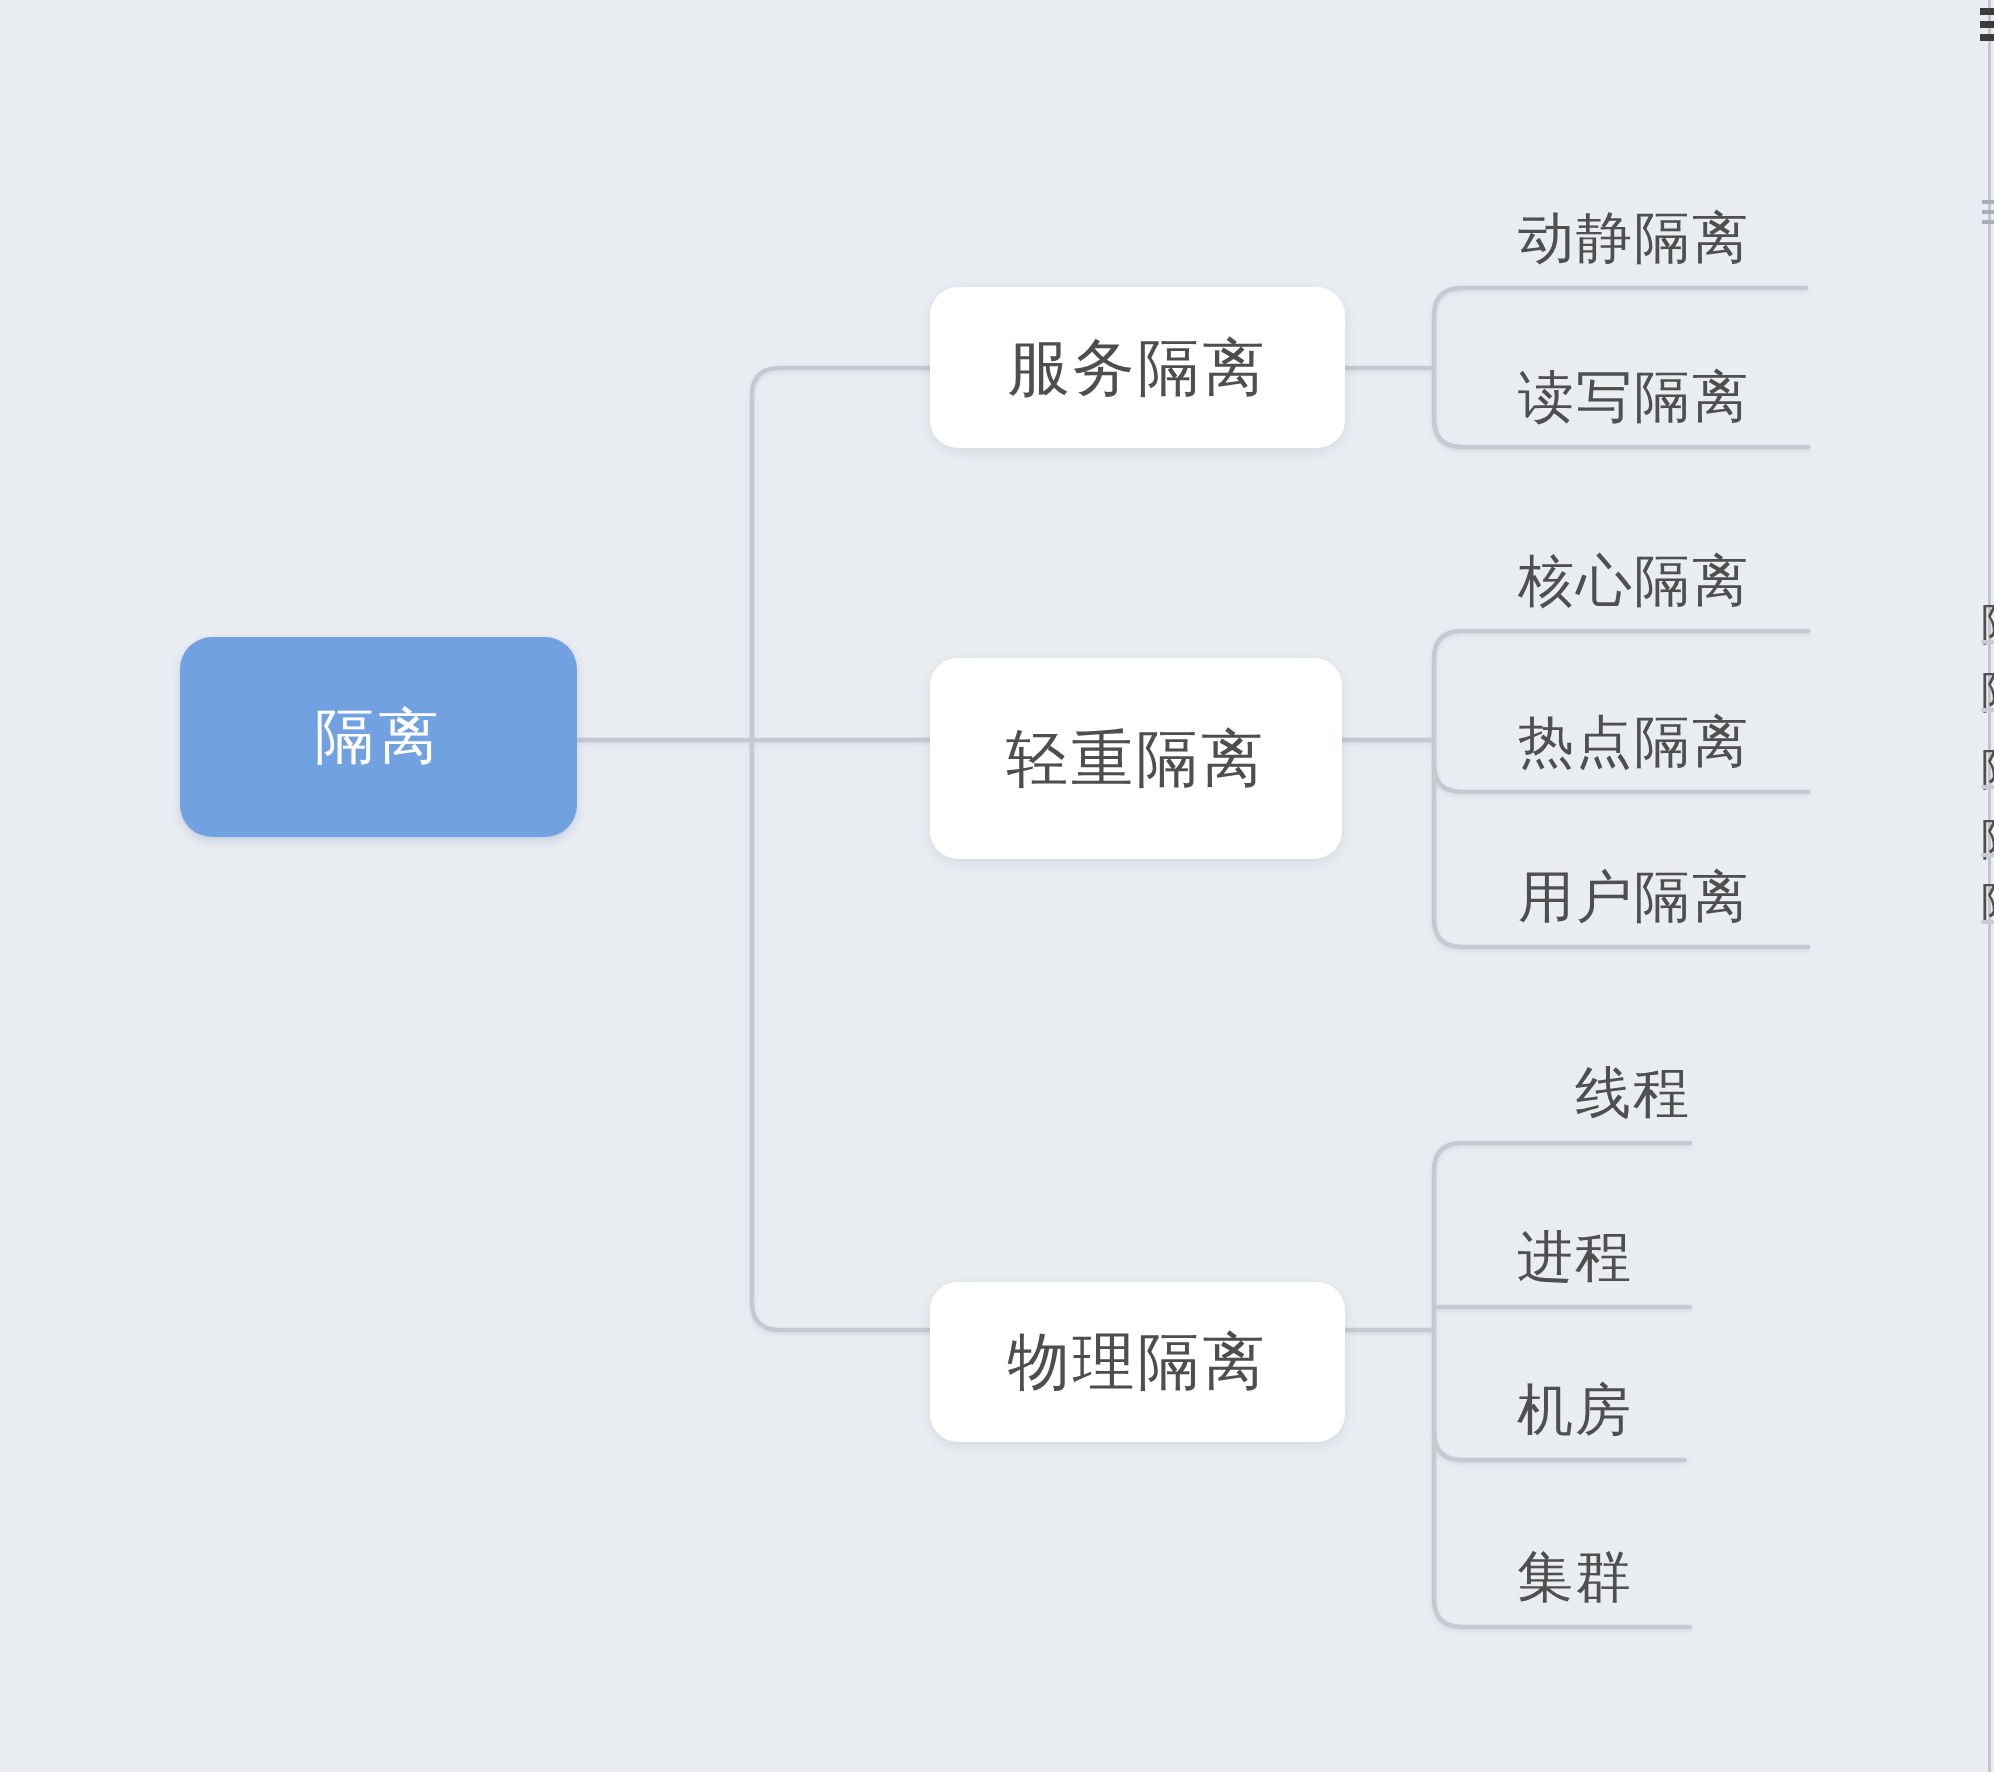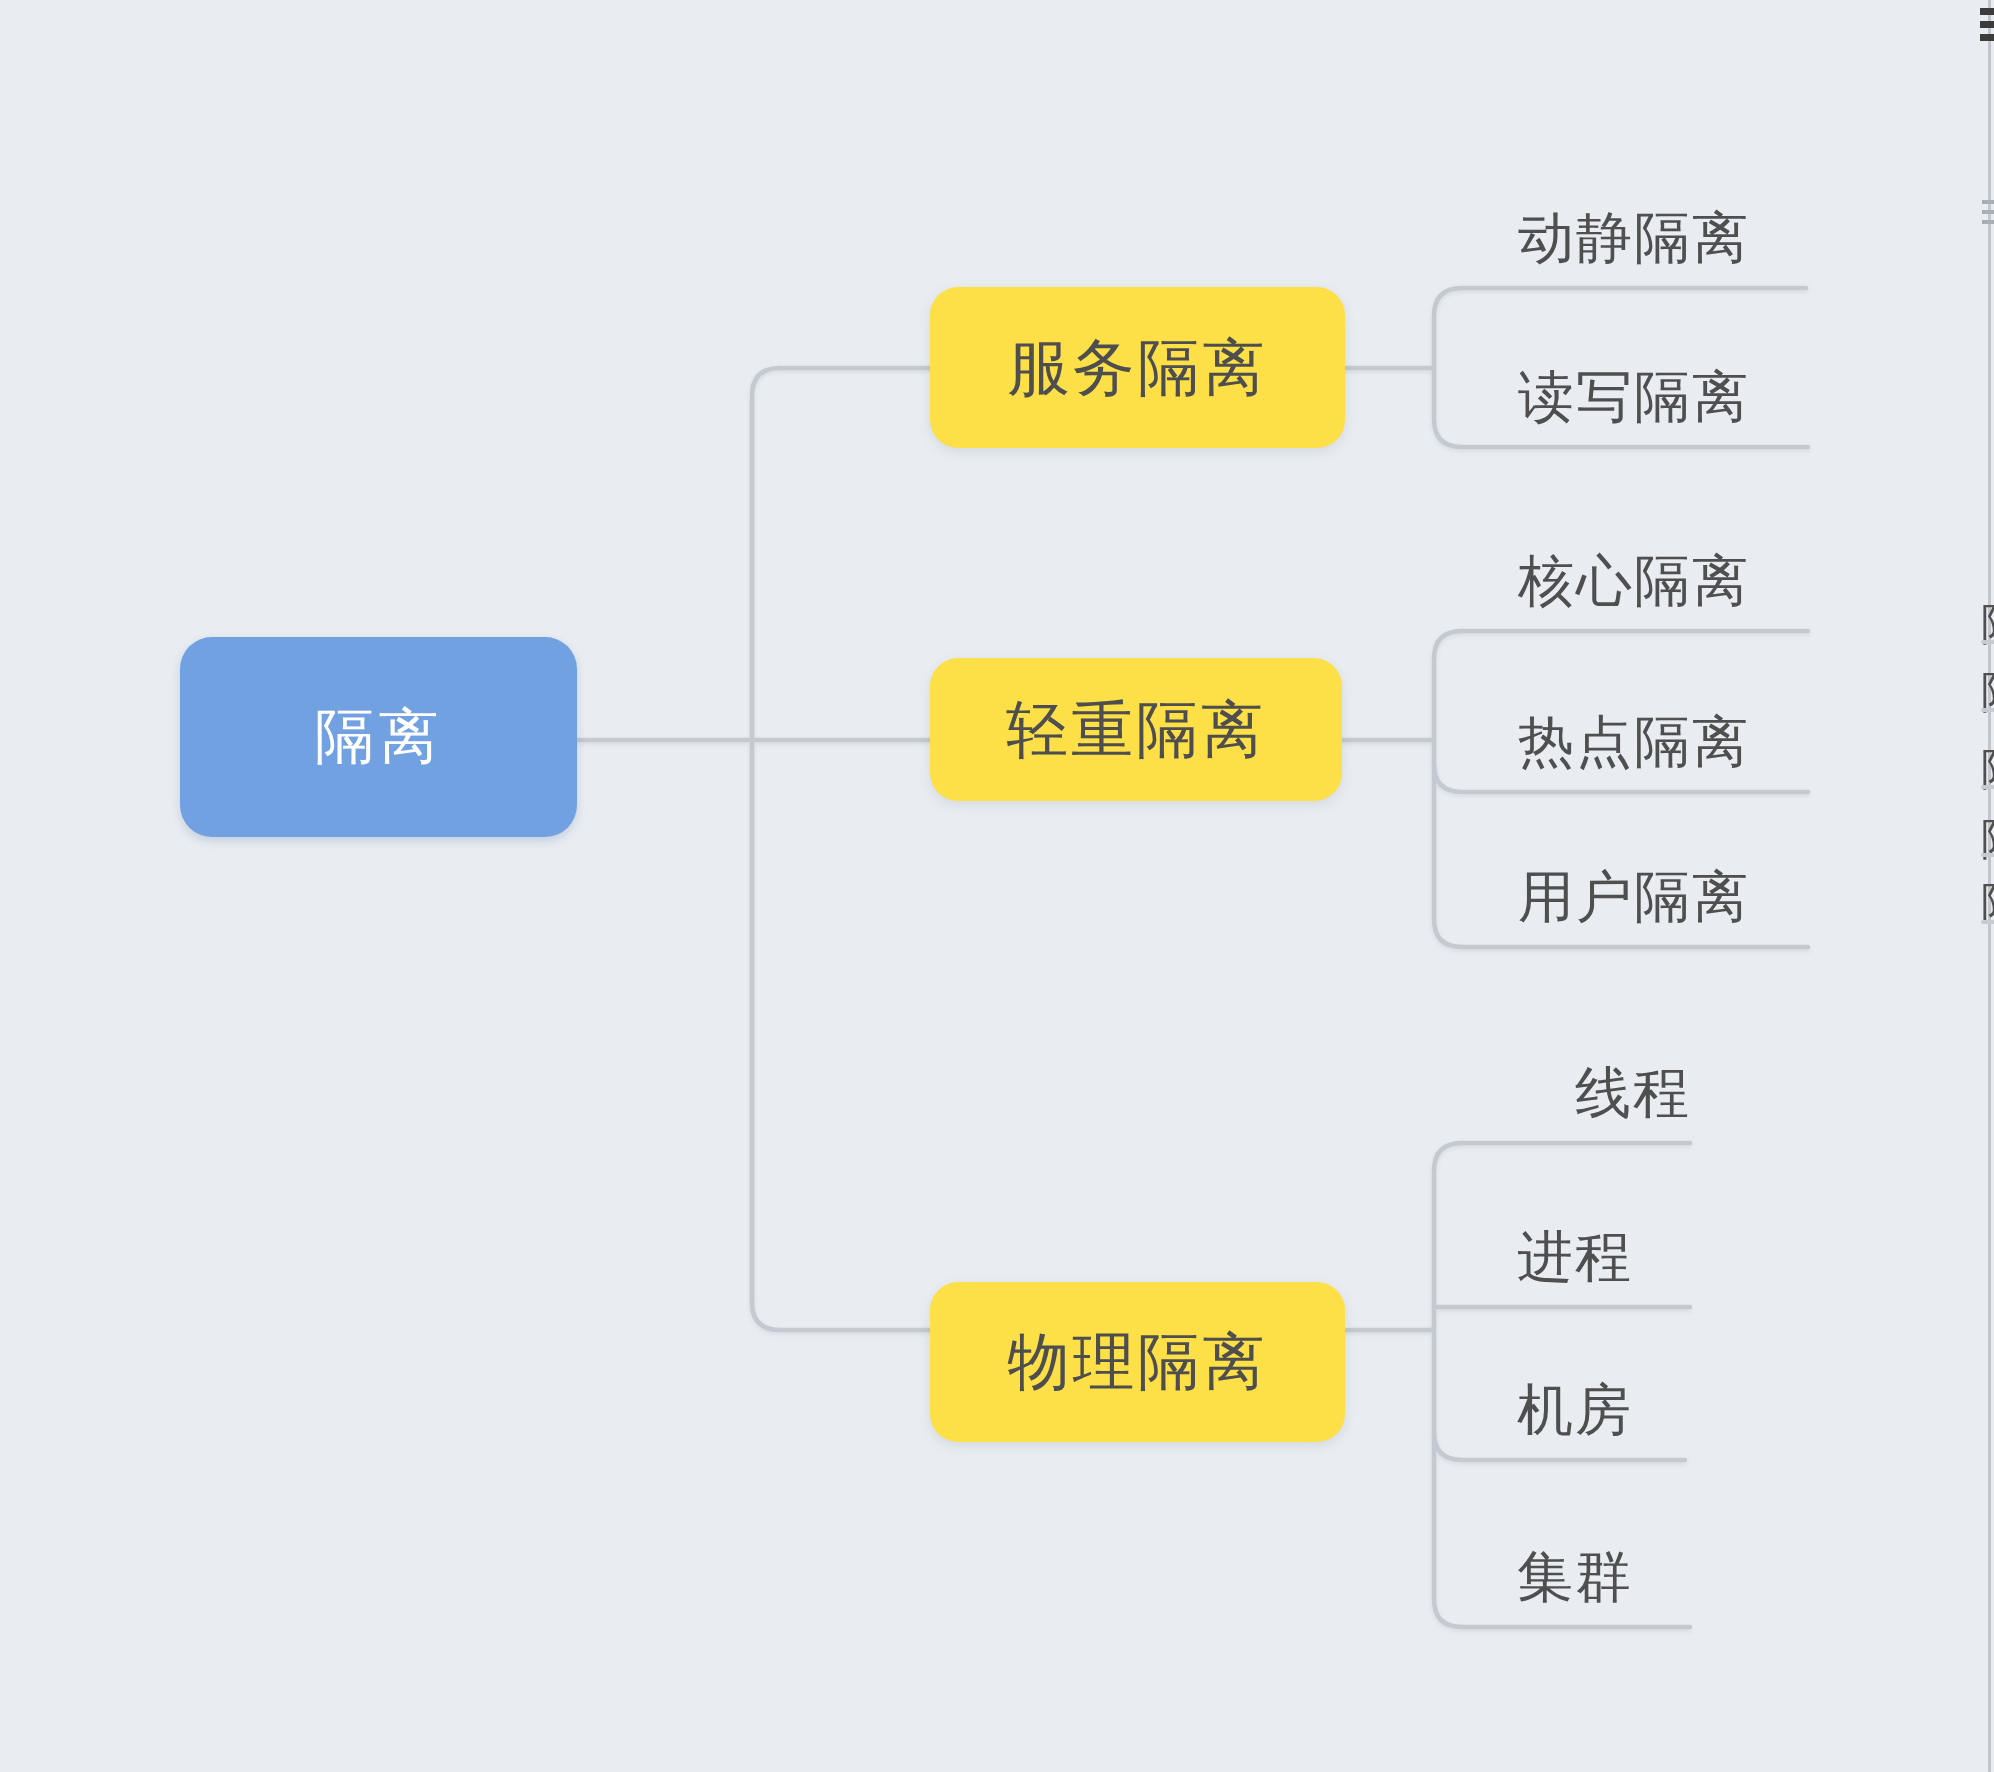--- a/index.html
+++ b/index.html
@@ -14,26 +14,26 @@
     position:absolute;display:flex;align-items:center;justify-content:center;
     box-sizing:border-box;cursor:default;
   }
   .root-node{
     left:180px;top:637px;width:397px;height:200px;
     background:#72a1e2;border-radius:32px;
     color:#ffffff;font-size:60px;font-weight:500;letter-spacing:4px;
     box-shadow:0 4px 10px rgba(70,100,150,0.22);
   }
   .branch-node{
-    background:#fde047;border-radius:28px;
+    background:#ffffff;border-radius:28px;
     color:#4e4e4e;font-size:62px;font-weight:500;letter-spacing:3px;
     box-shadow:0 4px 12px rgba(80,90,110,0.13);
   }
   .branch-service {left:930px;top:287px;width:415px;height:161px;}
-  .branch-weight  {left:930px;top:658px;width:412px;height:143px;}
+  .branch-weight  {left:930px;top:658px;width:412px;height:201px;}
   .branch-physical{left:930px;top:1282px;width:415px;height:160px;}
   .child-topic{
     position:absolute;height:64px;line-height:64px;text-align:center;
     color:#4f4f4f;font-size:56px;font-weight:500;letter-spacing:2px;
     white-space:nowrap;cursor:default;
   }
   .cw{left:1459px;width:350px;}   
   .cn{left:1459px;width:232px;}   
   .ct-dynamic {top:206px;}
   .ct-rw      {top:365px;}

